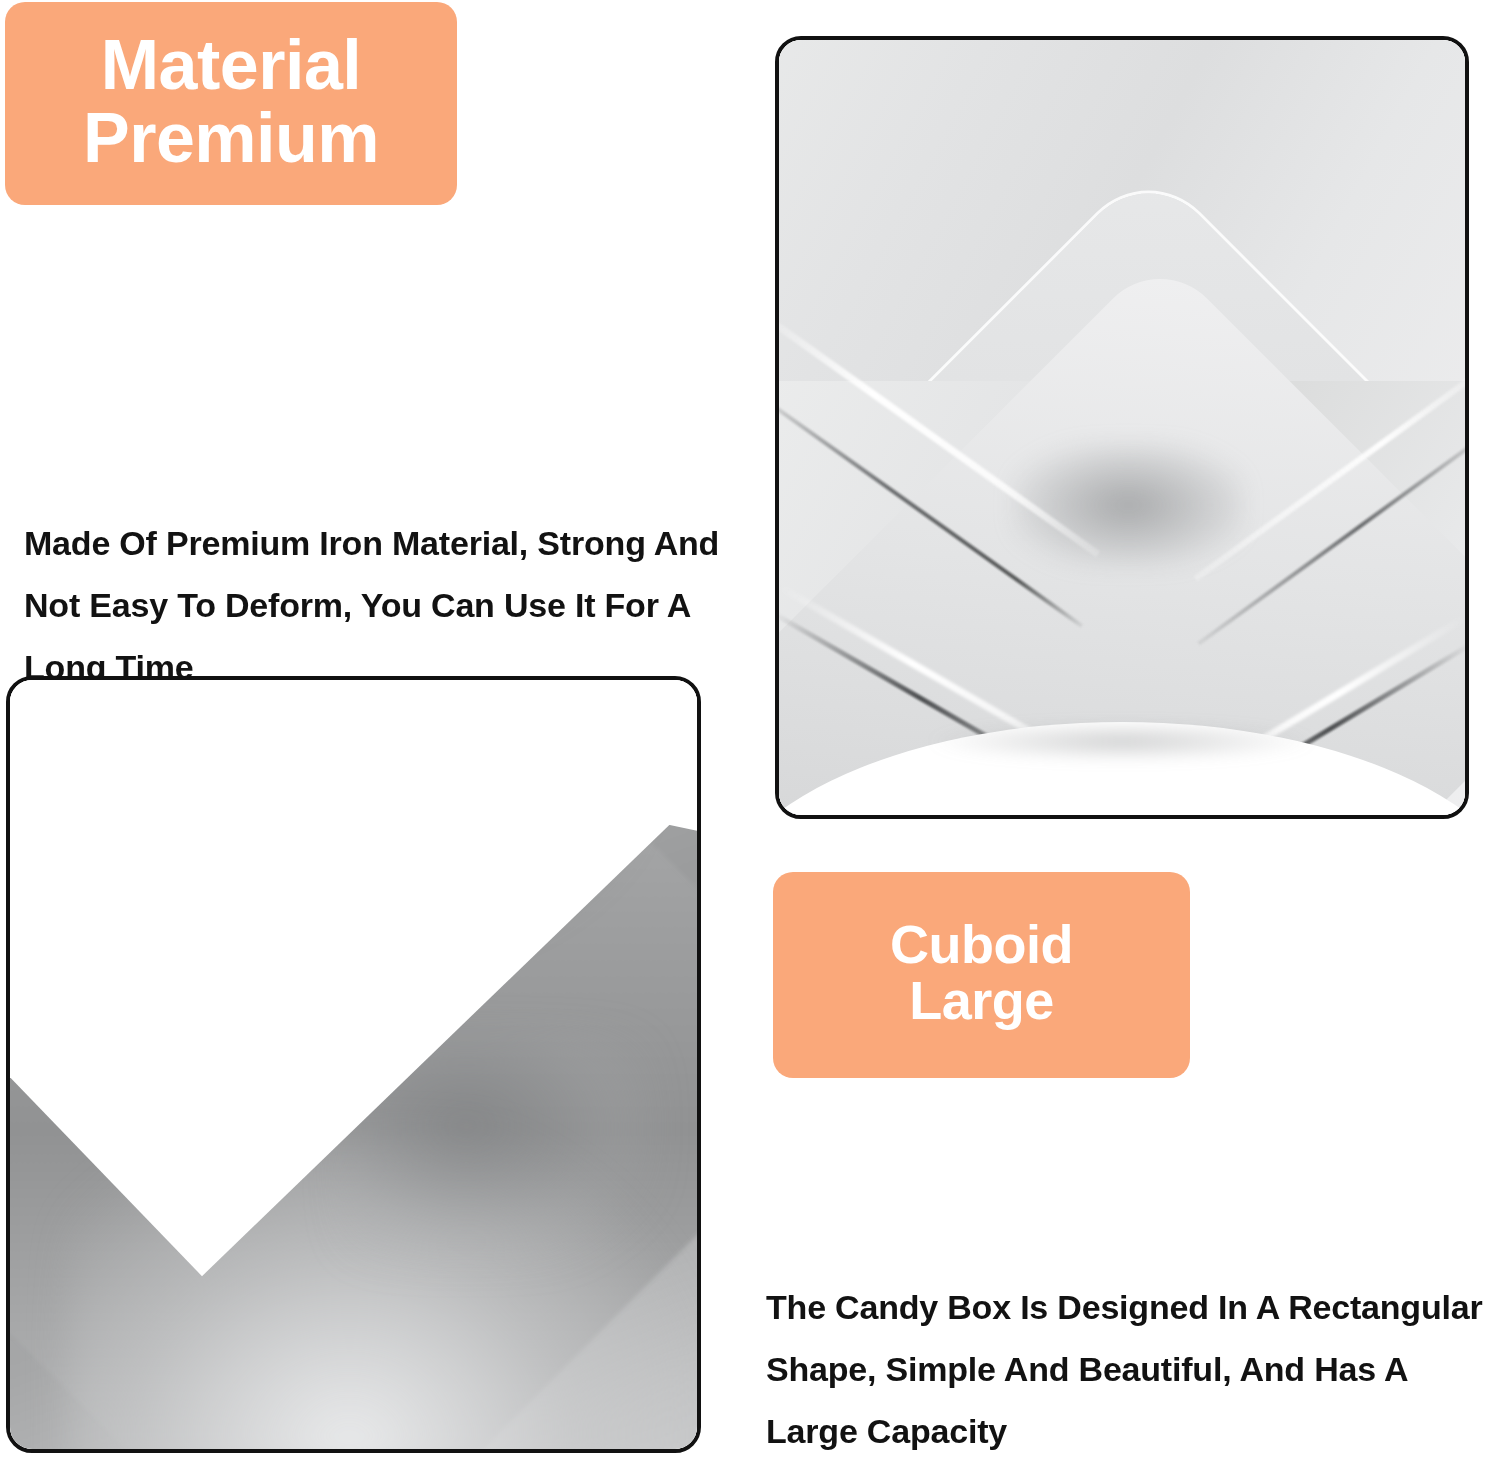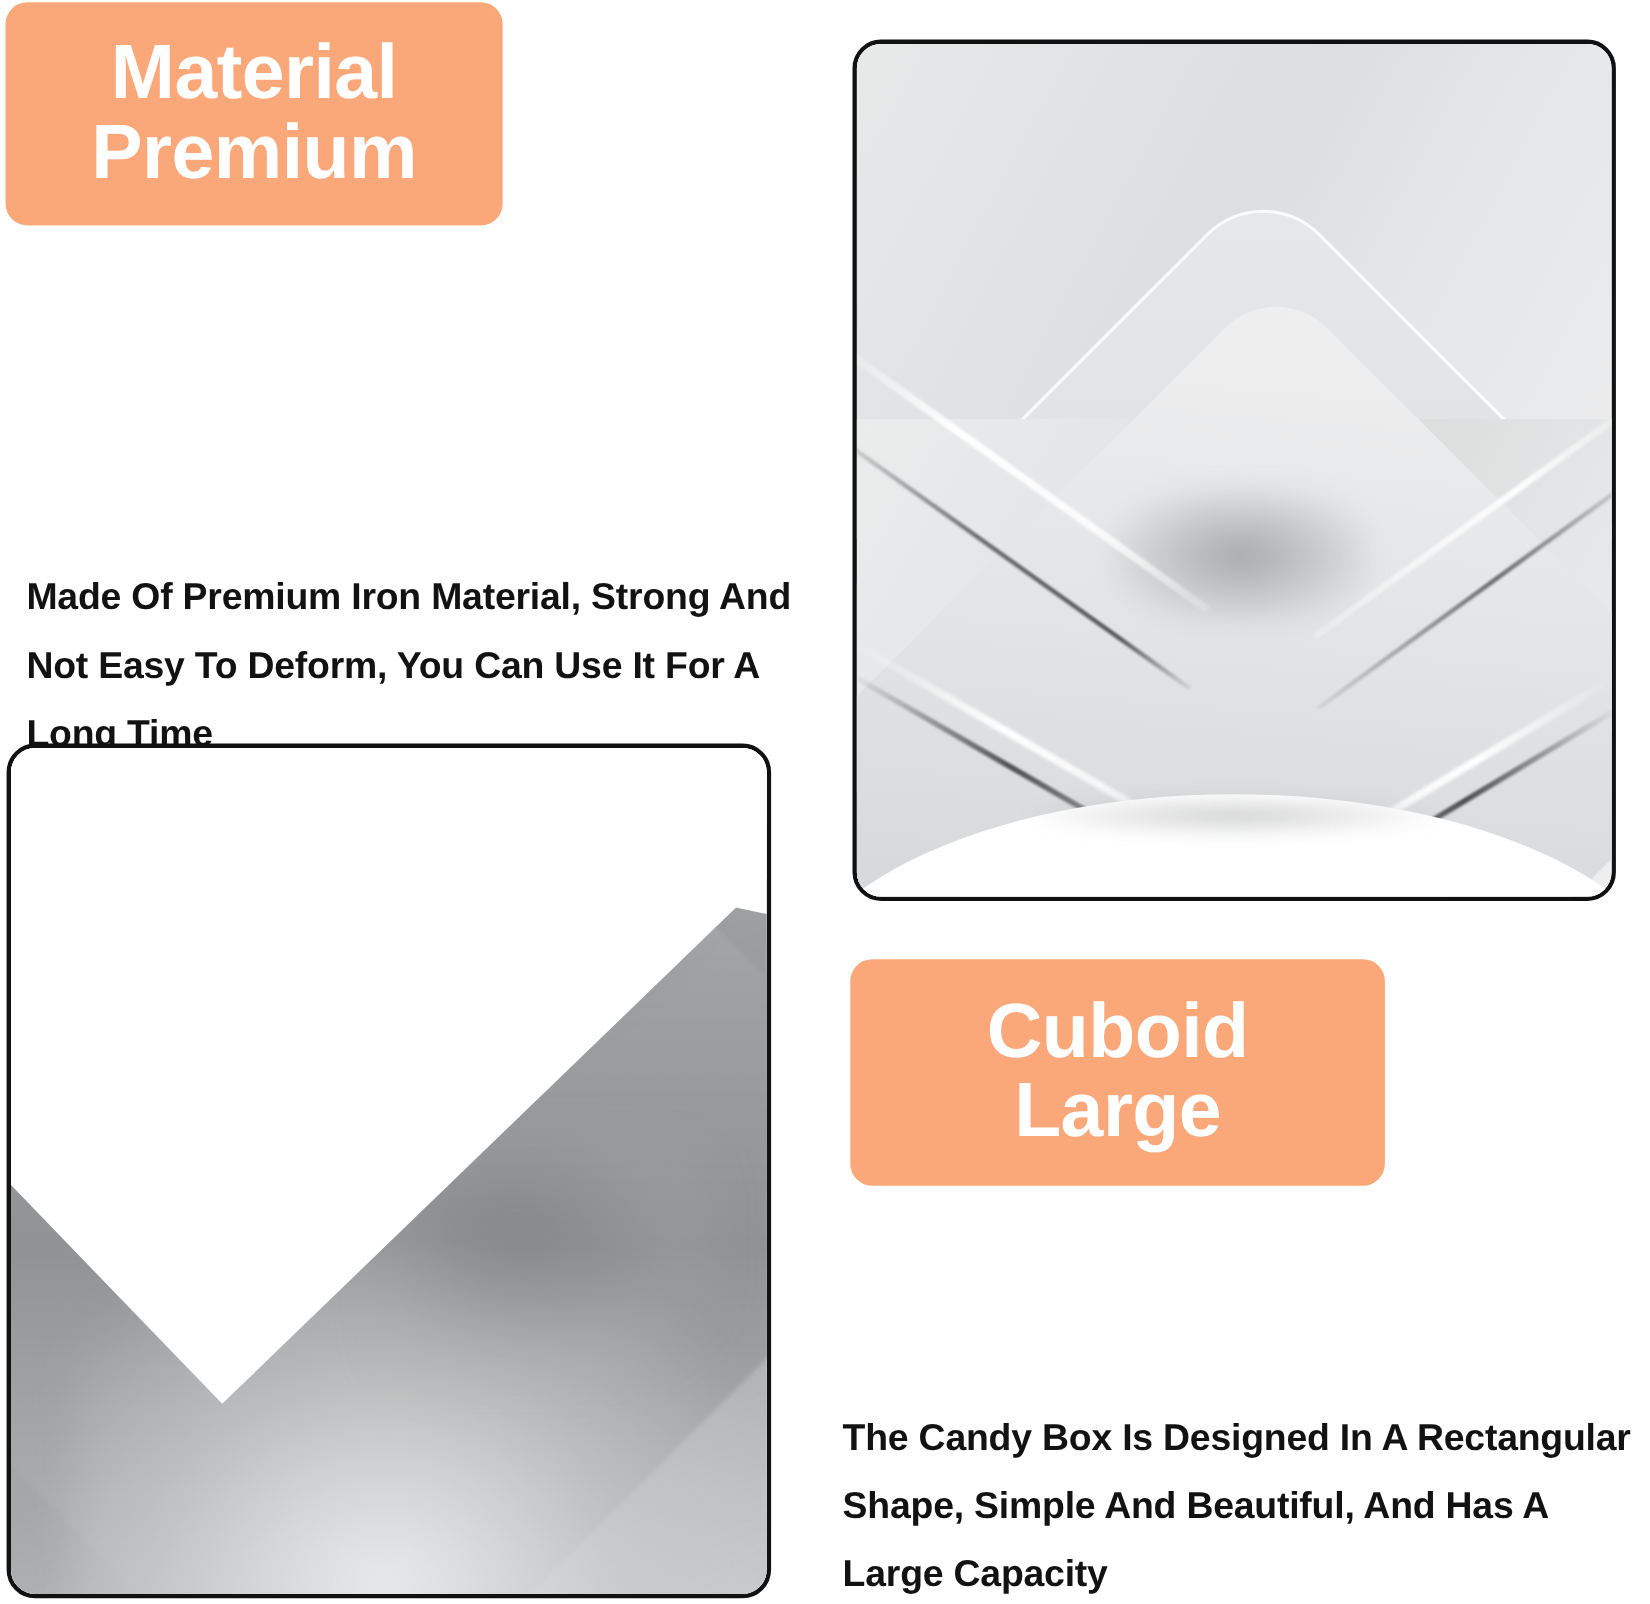--- a/index.html
+++ b/index.html
@@ -38,23 +38,23 @@
     left: 5px;
     top: 2px;
     width: 452px;
     height: 203px;
     font-size: 70px;
     padding-bottom: 4px;
   }
   #badge-cuboid {
     left: 773px;
     top: 872px;
-    width: 486px;
+    width: 417px;
     height: 206px;
-    font-size: 70px;
+    font-size: 54px;
     padding-bottom: 4px;
   }
 
   
   .body-copy {
     position: absolute;
     color: #121212;
     font-weight: bold;
     font-size: 34px;
     line-height: 62px;

